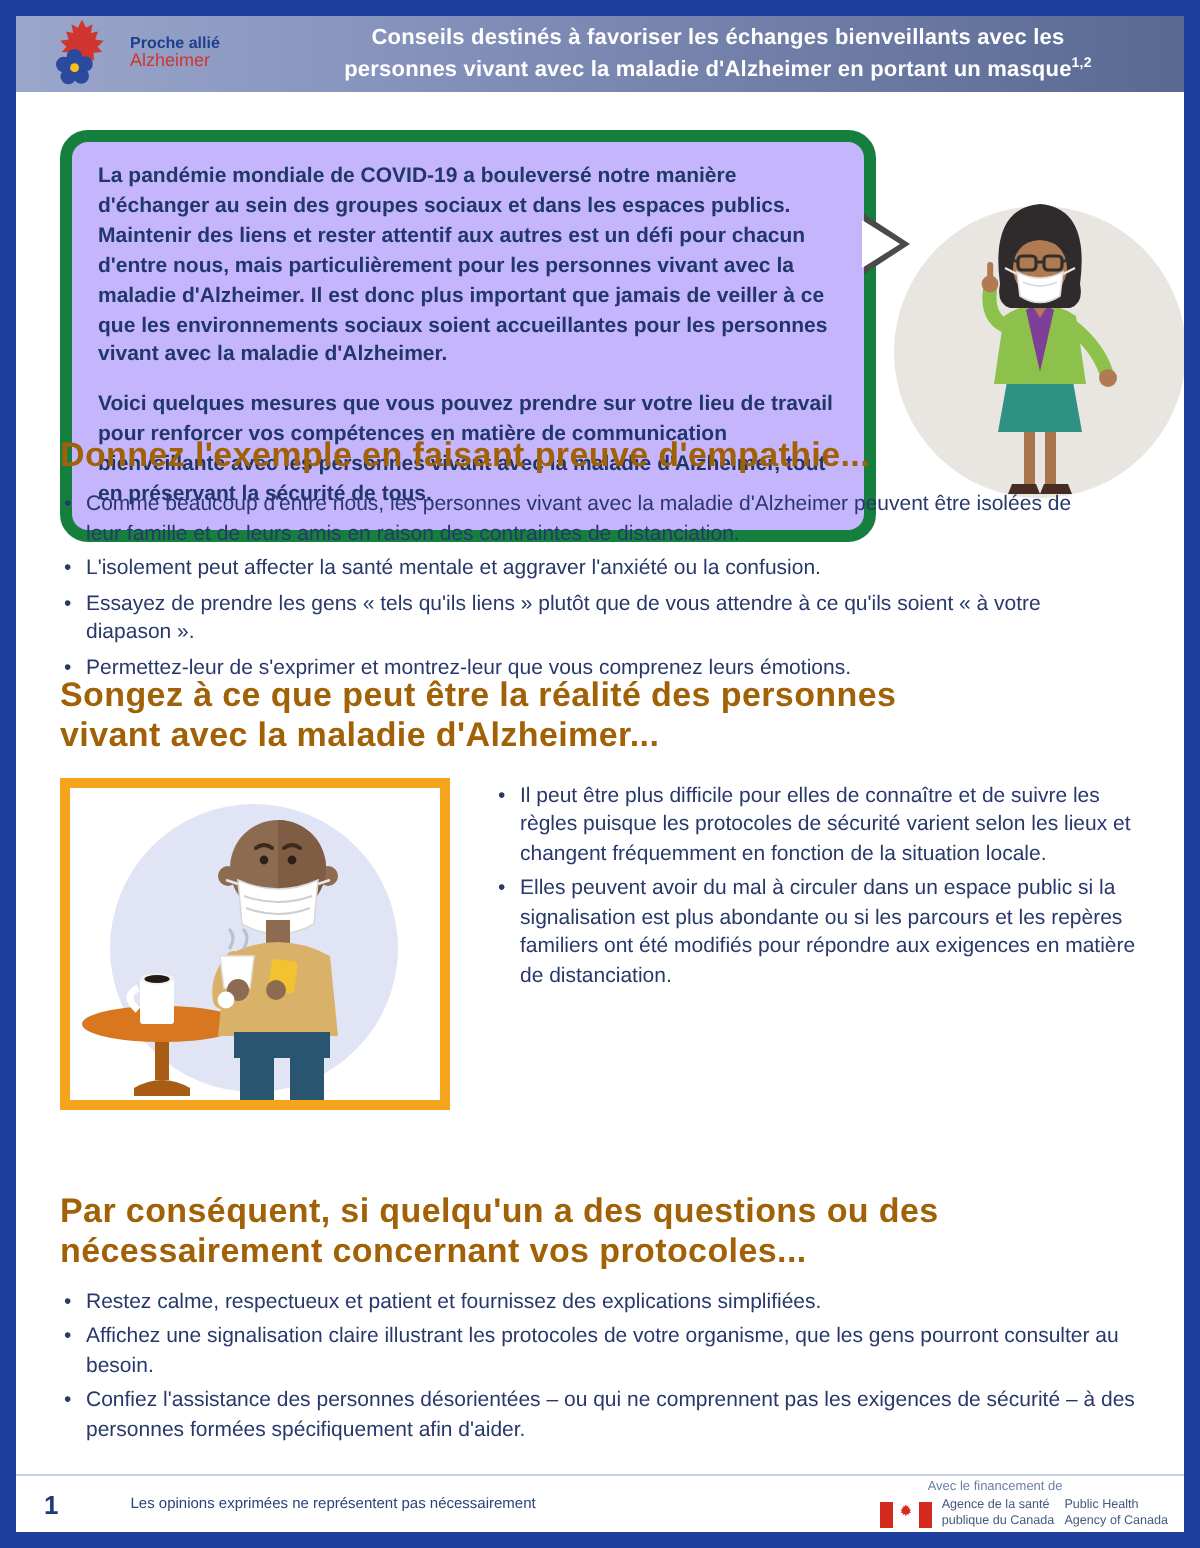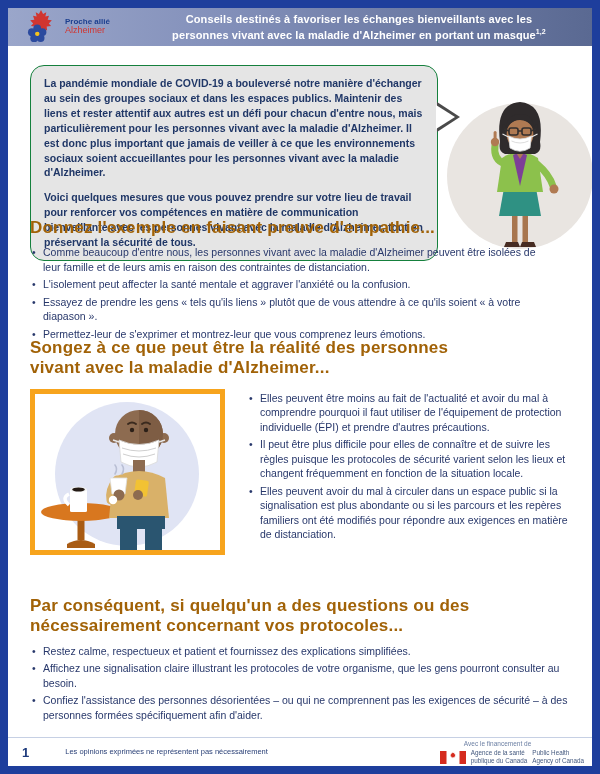--- a/index.html
+++ b/index.html
@@ -14,21 +14,21 @@
   .logo { display:flex; align-items:center; gap:5px; margin-left:14px; }
   .logo-text { line-height:1.05; }
   .logo-line1 { font-size:8px; font-weight:bold; color:#1c3f8f; }
   .logo-line2 { font-size:9px; font-weight:normal; color:#d13530; }
   .title { flex:1; text-align:center; color:#ffffff; font-weight:bold;
     font-size:11px; line-height:1.5; padding:0 14px 0 30px; letter-spacing:.1px; }
   .title sup { font-size:7px; }
 
   
   .bubble { position:absolute; left:22px; top:57px; width:408px; min-height:148px;
-    background:#e5e5e5; border:1px solid #15803d; border-radius:14px; padding:10px 13px; }
+    background:#c4b5fd; border:6px solid #15803d; border-radius:14px; padding:10px 13px; }
   .bubble::before { content:""; position:absolute; right:-23px; top:36px; width:0; height:0;
     border-top:15px solid transparent; border-bottom:15px solid transparent; border-left:23px solid #4a4a4a; }
   .bubble::after { content:""; position:absolute; right:-18px; top:39px; width:0; height:0;
     border-top:12px solid transparent; border-bottom:12px solid transparent; border-left:19px solid #ffffff; }
   .bubble p { font-size:10.5px; font-weight:bold; color:#203767; line-height:1.42; }
   .bubble p + p { margin-top:10px; }
 
   
   .persona { position:absolute; left:437px; top:82px; width:150px; height:162px; }
 
@@ -179,21 +179,20 @@
           <rect x="100" y="86" width="13" height="16" rx="2" fill="#f2c233" transform="rotate(8 106 94)"></rect>
           <circle cx="103" cy="101" r="5" fill="#8d6b50"></circle>
 
           <path d="M80 80 q3 -5 0 -9 M87 80 q3 -5 0 -9" stroke="#b9bfd4" stroke-width="1.6" fill="none" stroke-linecap="round"></path>
           <path d="M75 84 h17 l-2 16 h-13 z" fill="#ffffff" stroke="#e0e0e0" stroke-width=".8"></path>
           <circle cx="84" cy="101" r="5.5" fill="#8d6b50"></circle>
           <circle cx="78" cy="106" r="4.2" fill="#ffffff"></circle>
         </svg>
       </div>
       <ul class="bullets">
-        <li>Elles peuvent être moins au fait de l'actualité et avoir du mal à comprendre pourquoi il faut utiliser de l'équipement de protection individuelle (ÉPI) et prendre d'autres précautions.</li>
         <li>Il peut être plus difficile pour elles de connaître et de suivre les règles puisque les protocoles de sécurité varient selon les lieux et changent fréquemment en fonction de la situation locale.</li>
         <li>Elles peuvent avoir du mal à circuler dans un espace public si la signalisation est plus abondante ou si les parcours et les repères familiers ont été modifiés pour répondre aux exigences en matière de distanciation.</li>
       </ul>
     </div>
   </div>
 
   <div class="section s3">
     <div class="h">
       <div>Par conséquent, si quelqu'un a des questions ou des</div>
       <div>nécessairement concernant vos protocoles...</div>

